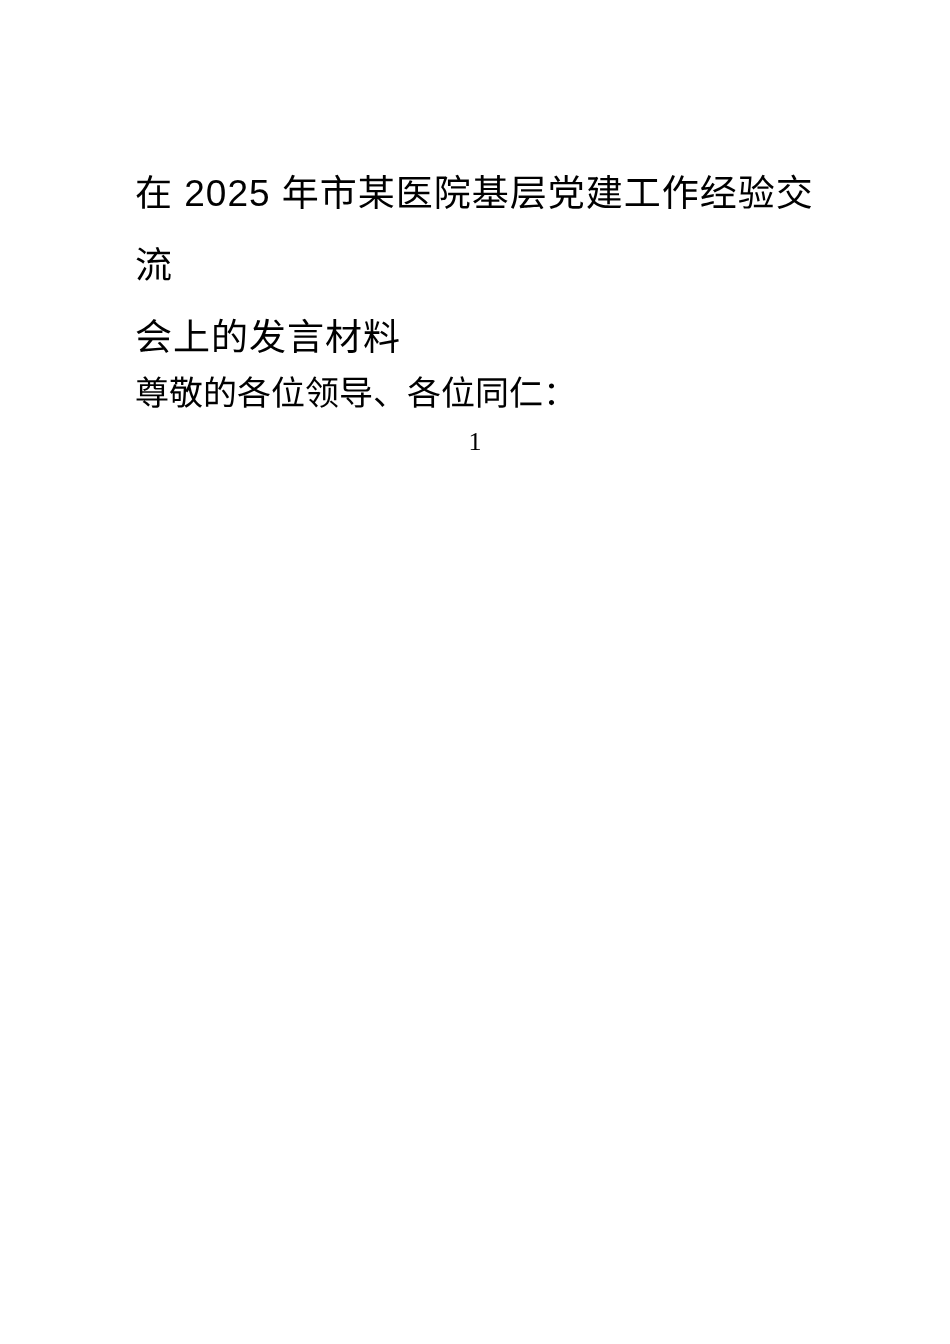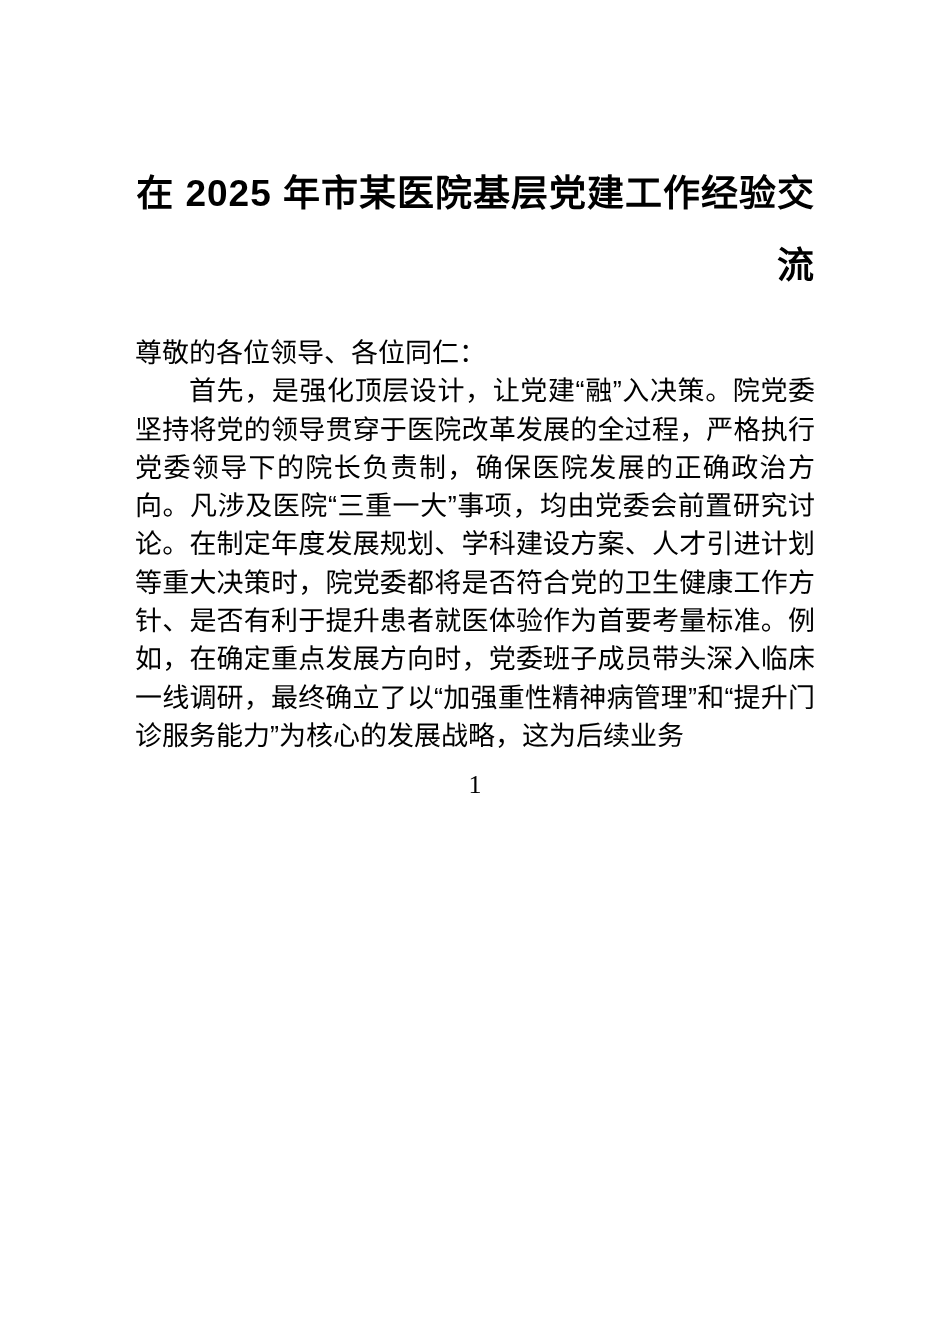--- a/index.html
+++ b/index.html
@@ -13,28 +13,27 @@
     height: 1344px;
     box-sizing: border-box;
     background: #ffffff;
     color: #000000;
     padding: 158px 135px 0 135px;
     overflow: hidden;
     font-family: "Liberation Sans", "DejaVu Sans", sans-serif;
   }
   .doc-title {
     font-size: 37px;
-    font-weight: 700;
+    font-weight: 400;
     line-height: 72px;
-    text-align: right;
+    text-align: left;
     letter-spacing: 1px;
   }
   .doc-body {
-    margin-top: 32px;
-    font-size: 27px;
+    font-size: 34px;
     line-height: 38.3px;
     text-align: justify;
     text-justify: inter-ideograph;
   }
   .doc-body p {
     margin: 0;
     padding: 0;
   }
   .doc-body p.indent {
     text-indent: 2em;
@@ -47,22 +46,22 @@
     line-height: 32px;
   }
 </style>
 </head>
 <body>
 
 <div class="page">
 
   <div class="doc-title">
     <div>在 2025 年市某医院基层党建工作经验交流</div>
+    <div>会上的发言材料</div>
   </div>
 
   <div class="doc-body">
     <p>尊敬的各位领导、各位同仁：</p>
-    <p class="indent">首先，是强化顶层设计，让党建“融”入决策。院党委坚持将党的领导贯穿于医院改革发展的全过程，严格执行党委领导下的院长负责制，确保医院发展的正确政治方向。凡涉及医院“三重一大”事项，均由党委会前置研究讨论。在制定年度发展规划、学科建设方案、人才引进计划等重大决策时，院党委都将是否符合党的卫生健康工作方针、是否有利于提升患者就医体验作为首要考量标准。例如，在确定重点发展方向时，党委班子成员带头深入临床一线调研，最终确立了以“加强重性精神病管理”和“提升门诊服务能力”为核心的发展战略，这为后续业务</p>
   </div>
 
   <div class="page-number">1</div>
 
 </div>
 
 </body></html>

